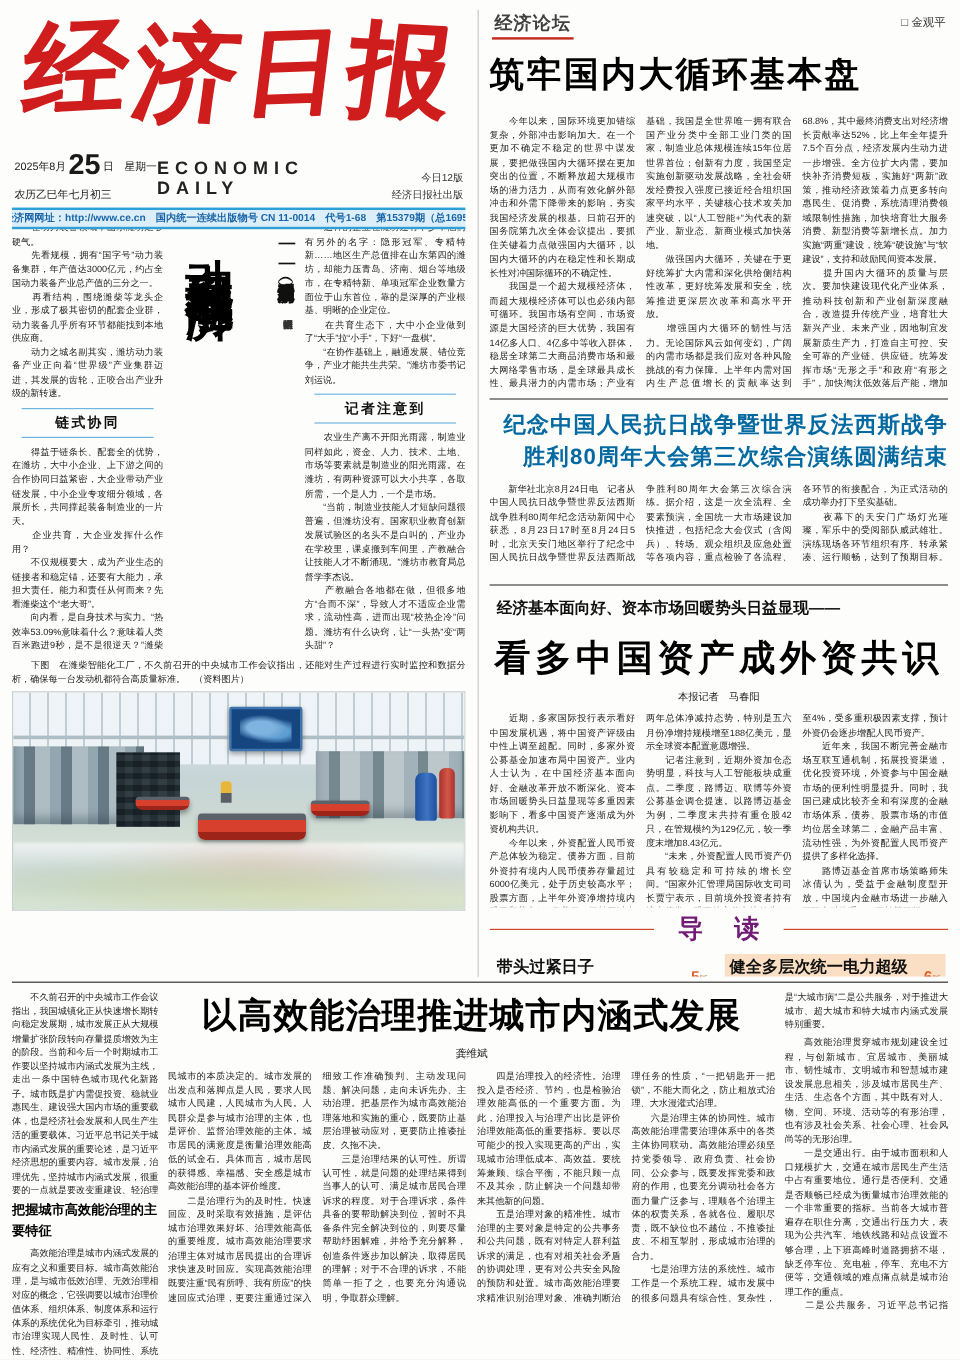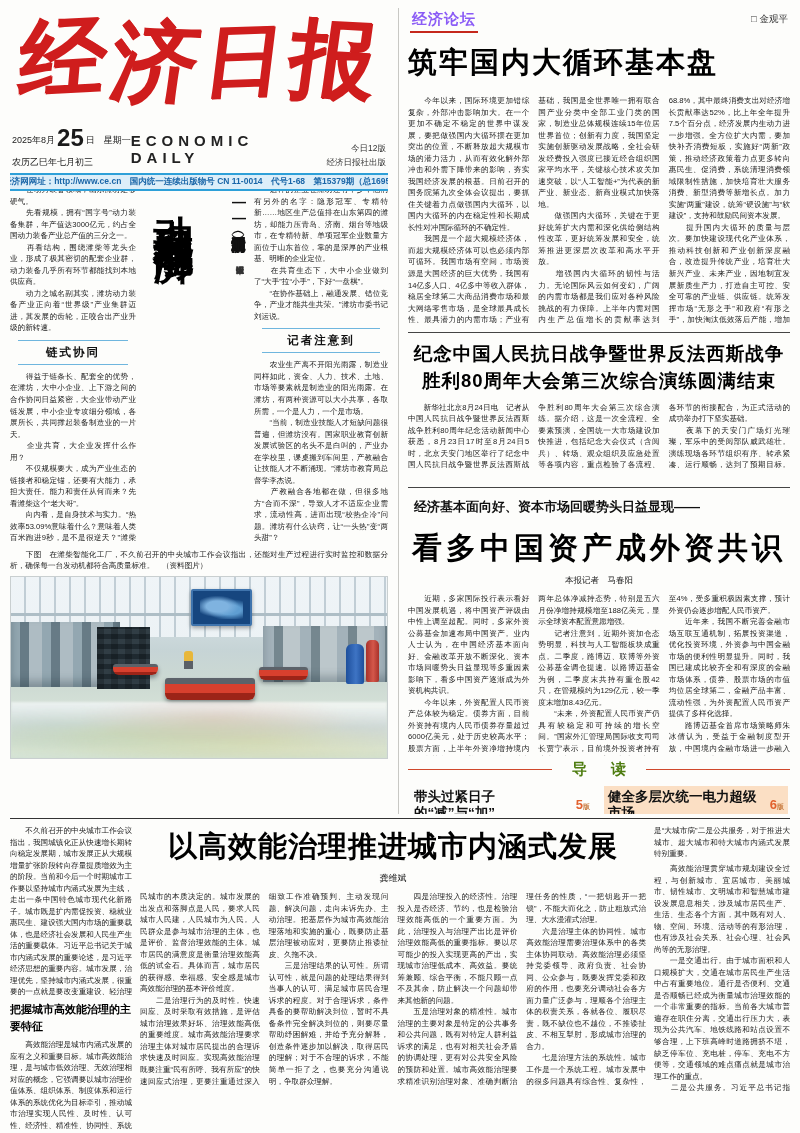--- a/index.html
+++ b/index.html
@@ -62,36 +62,36 @@
       radial-gradient(ellipse at 28% 55%,rgba(145,175,85,.5),transparent 62%),
       radial-gradient(ellipse at 68% 70%,rgba(200,190,85,.45),transparent 60%),
       radial-gradient(ellipse at 54% 30%,rgba(185,70,45,.4),transparent 48%),
       radial-gradient(ellipse at 12% 40%,rgba(60,110,170,.4),transparent 55%),
       radial-gradient(ellipse at 90% 45%,rgba(50,90,160,.35),transparent 50%);
     filter:blur(1.2px); }
 
   
   .forum { height:318px; flex:0 0 318px; overflow:hidden; }
   .forum-top { display:flex; justify-content:space-between; align-items:flex-start; padding:2px 2px 0; }
-  .forum-label { color:#8b5cf6; font-size:15px; font-weight:900; border-bottom:2px solid #c5281c; padding:0 2px 2px; letter-spacing:1px; }
+  .forum-label { color:#404040; font-size:15px; font-weight:900; border-bottom:2px solid #c5281c; padding:0 2px 2px; letter-spacing:1px; }
   .forum-author { font-size:9.5px; color:#333; padding-top:3px; }
   .forum-headline { text-align:left; font-size:29px; font-weight:900; letter-spacing:2px; color:#000; margin:10px 0 12px; }
   .rule { border:none; border-top:1px solid #444; margin:6px 0; }
   .anniv { height:142px; flex:0 0 142px; overflow:hidden; padding-top:2px; }
-  .anniv-headline { text-align:center; font-size:18.5px; font-weight:900; line-height:1.45; white-space:pre-line; letter-spacing:1px; margin-bottom:7px; color:#000000; }
+  .anniv-headline { text-align:right; font-size:18.5px; font-weight:900; line-height:1.45; white-space:pre-line; letter-spacing:1px; margin-bottom:7px; color:#0369a1; }
   .fcap { height:262px; flex:0 0 262px; overflow:hidden; padding-top:4px; }
   .fcap-kicker { font-size:13px; font-weight:bold; color:#111; padding-left:6px; margin-bottom:4px; }
   .fcap-headline { text-align:center; font-family:"Liberation Serif", serif; font-size:30px; font-weight:900; letter-spacing:4px; margin:12px 0 6px; color:#000; }
   .fcap-byline { text-align:center; font-size:8.5px; margin-bottom:6px; color:#222; }
 
   
   .daodu { flex:1; overflow:hidden; padding-top:2px; }
   .daodu-head { display:flex; align-items:center; gap:10px; margin:2px 0 7px; }
   .daodu-head .ln { flex:1; height:0; border-top:1.5px solid #d0482c; }
-  .daodu-title { color:#4d7c0f; font-size:15px; font-weight:900; letter-spacing:10px; text-indent:10px; white-space:nowrap; }
+  .daodu-title { color:#701a75; font-size:21px; font-weight:900; letter-spacing:10px; text-indent:10px; white-space:nowrap; }
   .daodu-grid { display:grid; grid-template-columns:1fr 1fr; gap:5px 10px; padding:0 2px; }
   .daodu-item { display:flex; align-items:center; justify-content:space-between; font-size:13.5px; font-weight:bold; color:#111; padding:3px 4px; line-height:1.2; }
   .daodu-item.hl { background:#fbdfc4; }
   .daodu-page { color:#e2622f; font-size:13px; font-weight:900; white-space:nowrap; margin-left:6px; }
   .daodu-page em { font-style:normal; font-size:7px; color:#c77a3f; }
 
   
   .bottom { border-top:1px solid #333; margin-top:4px; padding-top:6px; height:312px; display:flex; gap:8px; overflow:hidden; }
   .b-col1 { width:122px; flex:0 0 122px; overflow:hidden; }
   .b-mid { flex:1; overflow:hidden; }

